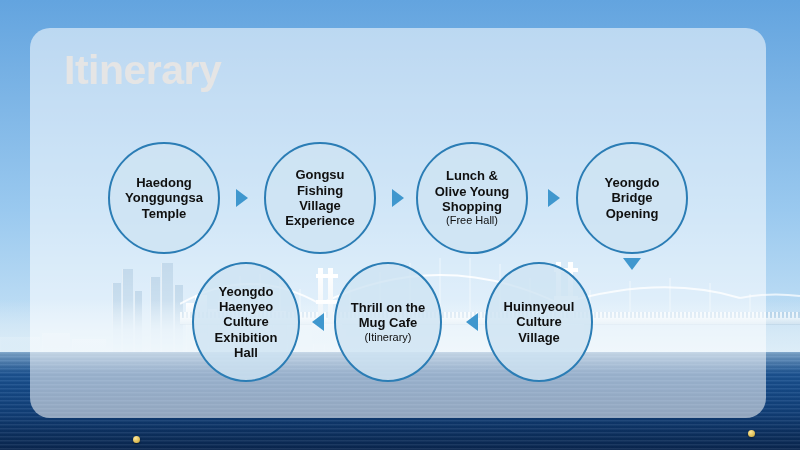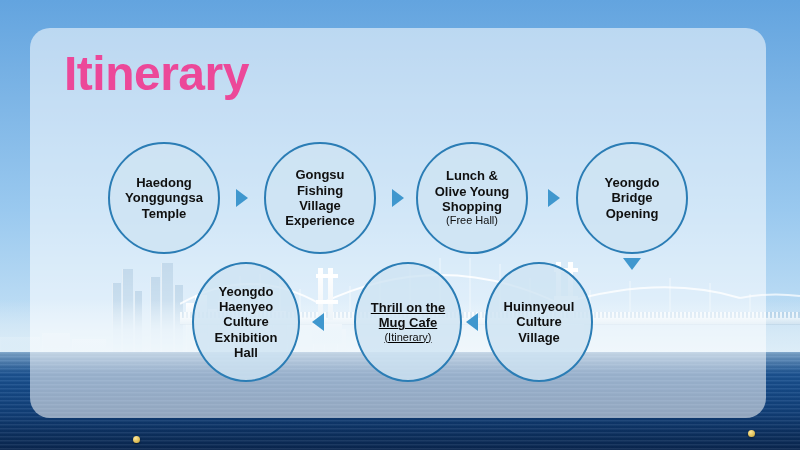--- a/index.html
+++ b/index.html
@@ -97,23 +97,23 @@
     position: absolute;
     left: 30px; top: 28px;
     width: 736px; height: 390px;
     background: rgba(255,255,255,.55);
     border-radius: 20px;
   }
 
   .title {
     position: absolute;
     left: 34px; top: 22px;
-    font-size: 48px;
+    font-size: 41px;
     font-weight: 700;
-    color: #ec4899;
+    color: #e5e5e5;
     letter-spacing: -0.5px;
     line-height: 1;
   }
 
   
   .node {
     position: absolute;
     border: 2.5px solid #2b7db5;
     border-radius: 50%;
     background: rgba(206,228,243,.80);
@@ -273,21 +273,21 @@
 
   <div class="arrow down" style="left:623px; top:258px;"></div>
 
   <div class="row2">
     <div class="node" style="left:192px;">
       <span class="lbl">Yeongdo<br>Haenyeo<br>Culture<br>Exhibition<br>Hall</span>
     </div>
 
     <div class="arrow left" style="left:312px; top:313px;"></div>
 
-    <div class="node" style="left:354px;text-decoration:underline;">
+    <div class="node" style="left:334px;">
       <span class="lbl">Thrill on the<br>Mug Cafe<span class="sub">(Itinerary)</span></span>
     </div>
 
     <div class="arrow left" style="left:466px; top:313px;"></div>
 
     <div class="node" style="left:485px;">
       <span class="lbl">Huinnyeoul<br>Culture<br>Village</span>
     </div>
   </div>
 

